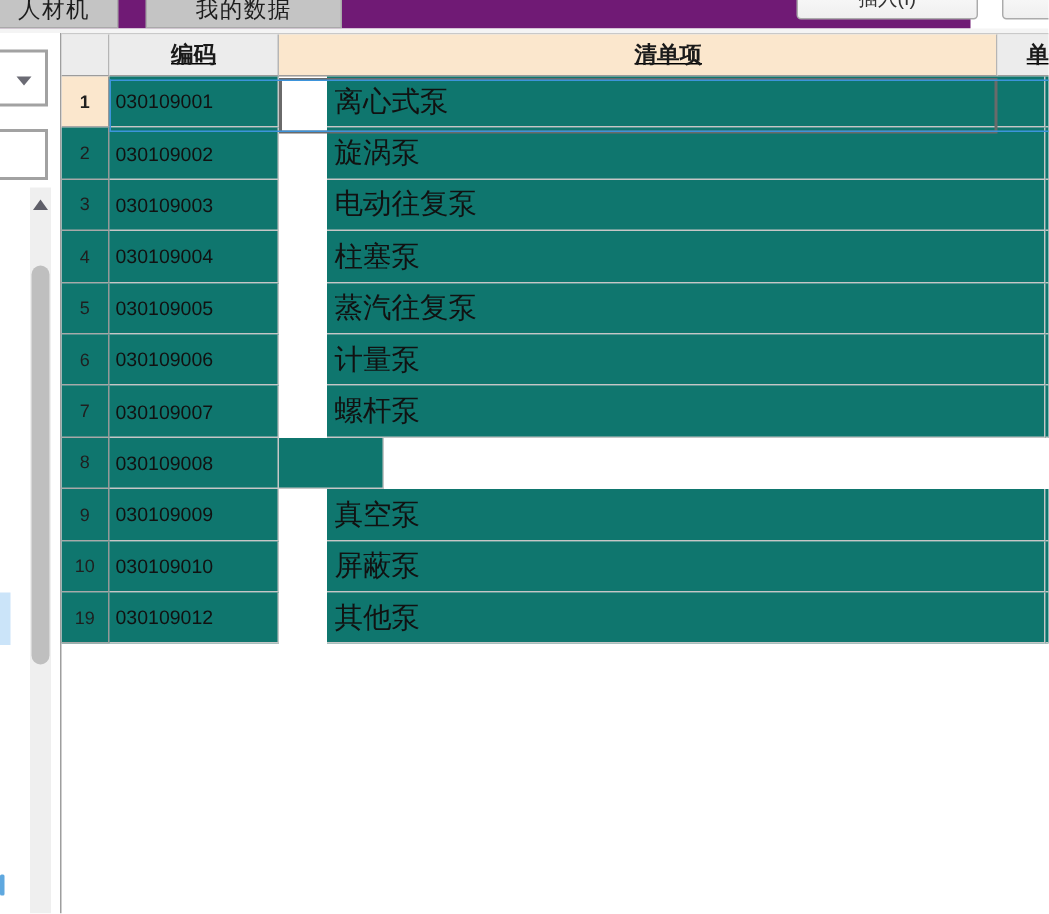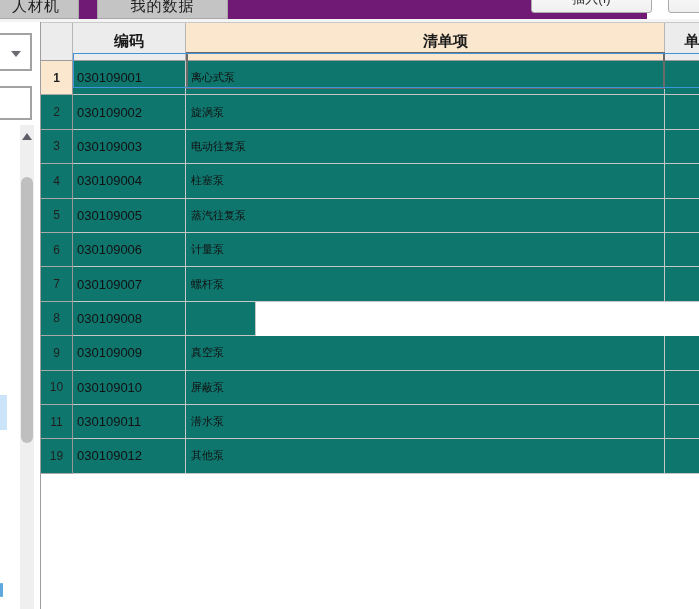--- a/index.html
+++ b/index.html
@@ -54,42 +54,42 @@
     background:#BFBFBF;border-radius:6px;
   }
   .sel-fragment{position:absolute;top:373px;left:0;width:7px;height:35px;background:#CBE4F9;}
   .blue-specks{position:absolute;top:561px;left:0;width:3px;height:14px;background:#5FA8DF;border-radius:1px;}
 
   
   .grid{
     position:absolute;top:22px;left:40px;width:659px;height:587px;
     border-left:1px solid #9E9E9E;background:#fff;overflow:hidden;
   }
-  .header-row{display:flex;height:39px;border-top:1px solid #C9C9C9;box-sizing:border-box;}
+  .header-row{display:flex;height:29px;border-top:1px solid #C9C9C9;box-sizing:border-box;text-decoration:underline;}
   .hcell{
     box-sizing:border-box;flex:none;background:#ECECEC;
     border-right:1px solid #B5B5B5;border-bottom:1px solid #9C9C9C;
     display:flex;align-items:center;justify-content:center;
     font-size:15px;font-weight:bold;color:#1a1a1a;overflow:hidden;white-space:nowrap;
   }
   .hcell.active{background:#FBE7CD;padding-left:41px;}
   .w-num{width:32px;}.w-code{width:113px;}.w-item{width:479px;}.w-unit{width:70px;}
   .row{display:flex;height:34.4px;box-sizing:border-box;}
   .cell{
     box-sizing:border-box;flex:none;display:flex;align-items:center;
     overflow:hidden;white-space:nowrap;background:#0f766e;
     border-right:1px solid #C6C6C6;border-bottom:1px solid #C6C6C6;
   }
   .cell.num{
     justify-content:center;font-size:12px;color:#1f1f1f;
     border-right:1px solid #969696;border-bottom:1px solid #A8A8A8;
   }
   .cell.num.active{background:#FBE7CD;font-weight:bold;}
   .cell.code{font-size:13px;color:#111;padding-left:4px;}
-  .cell.item{font-size:11px;color:#111;padding-left:5px;}
+  .cell.item{font-size:19px;color:#111;padding-left:5px;margin-left:32px;}
   
   .cell-editor{
     position:absolute;left:145px;top:30px;width:479px;height:37px;box-sizing:border-box;
     border:2px solid #6A6A6A;pointer-events:none;
   }
   .row-highlight{
     position:absolute;left:32px;top:31px;width:627px;height:35px;box-sizing:border-box;
     border:1px solid #3D94DB;border-right:none;pointer-events:none;
   }
 </style>
@@ -197,26 +197,20 @@
         <div class="cell item w-item">真空泵</div>
         <div class="cell unit w-unit"></div>
       </div>
       <div class="row">
         <div class="cell num w-num">10</div>
         <div class="cell code w-code">030109010</div>
         <div class="cell item w-item">屏蔽泵</div>
         <div class="cell unit w-unit"></div>
       </div>
       <div class="row">
-        <div class="cell num w-num">11</div>
-        <div class="cell code w-code">030109011</div>
-        <div class="cell item w-item">潜水泵</div>
-        <div class="cell unit w-unit"></div>
-      </div>
-      <div class="row">
         <div class="cell num w-num">19</div>
         <div class="cell code w-code">030109012</div>
         <div class="cell item w-item">其他泵</div>
         <div class="cell unit w-unit"></div>
       </div>
     </div>
   <div class="cell-editor"></div>
   <div class="row-highlight"></div>
 </div>
 

